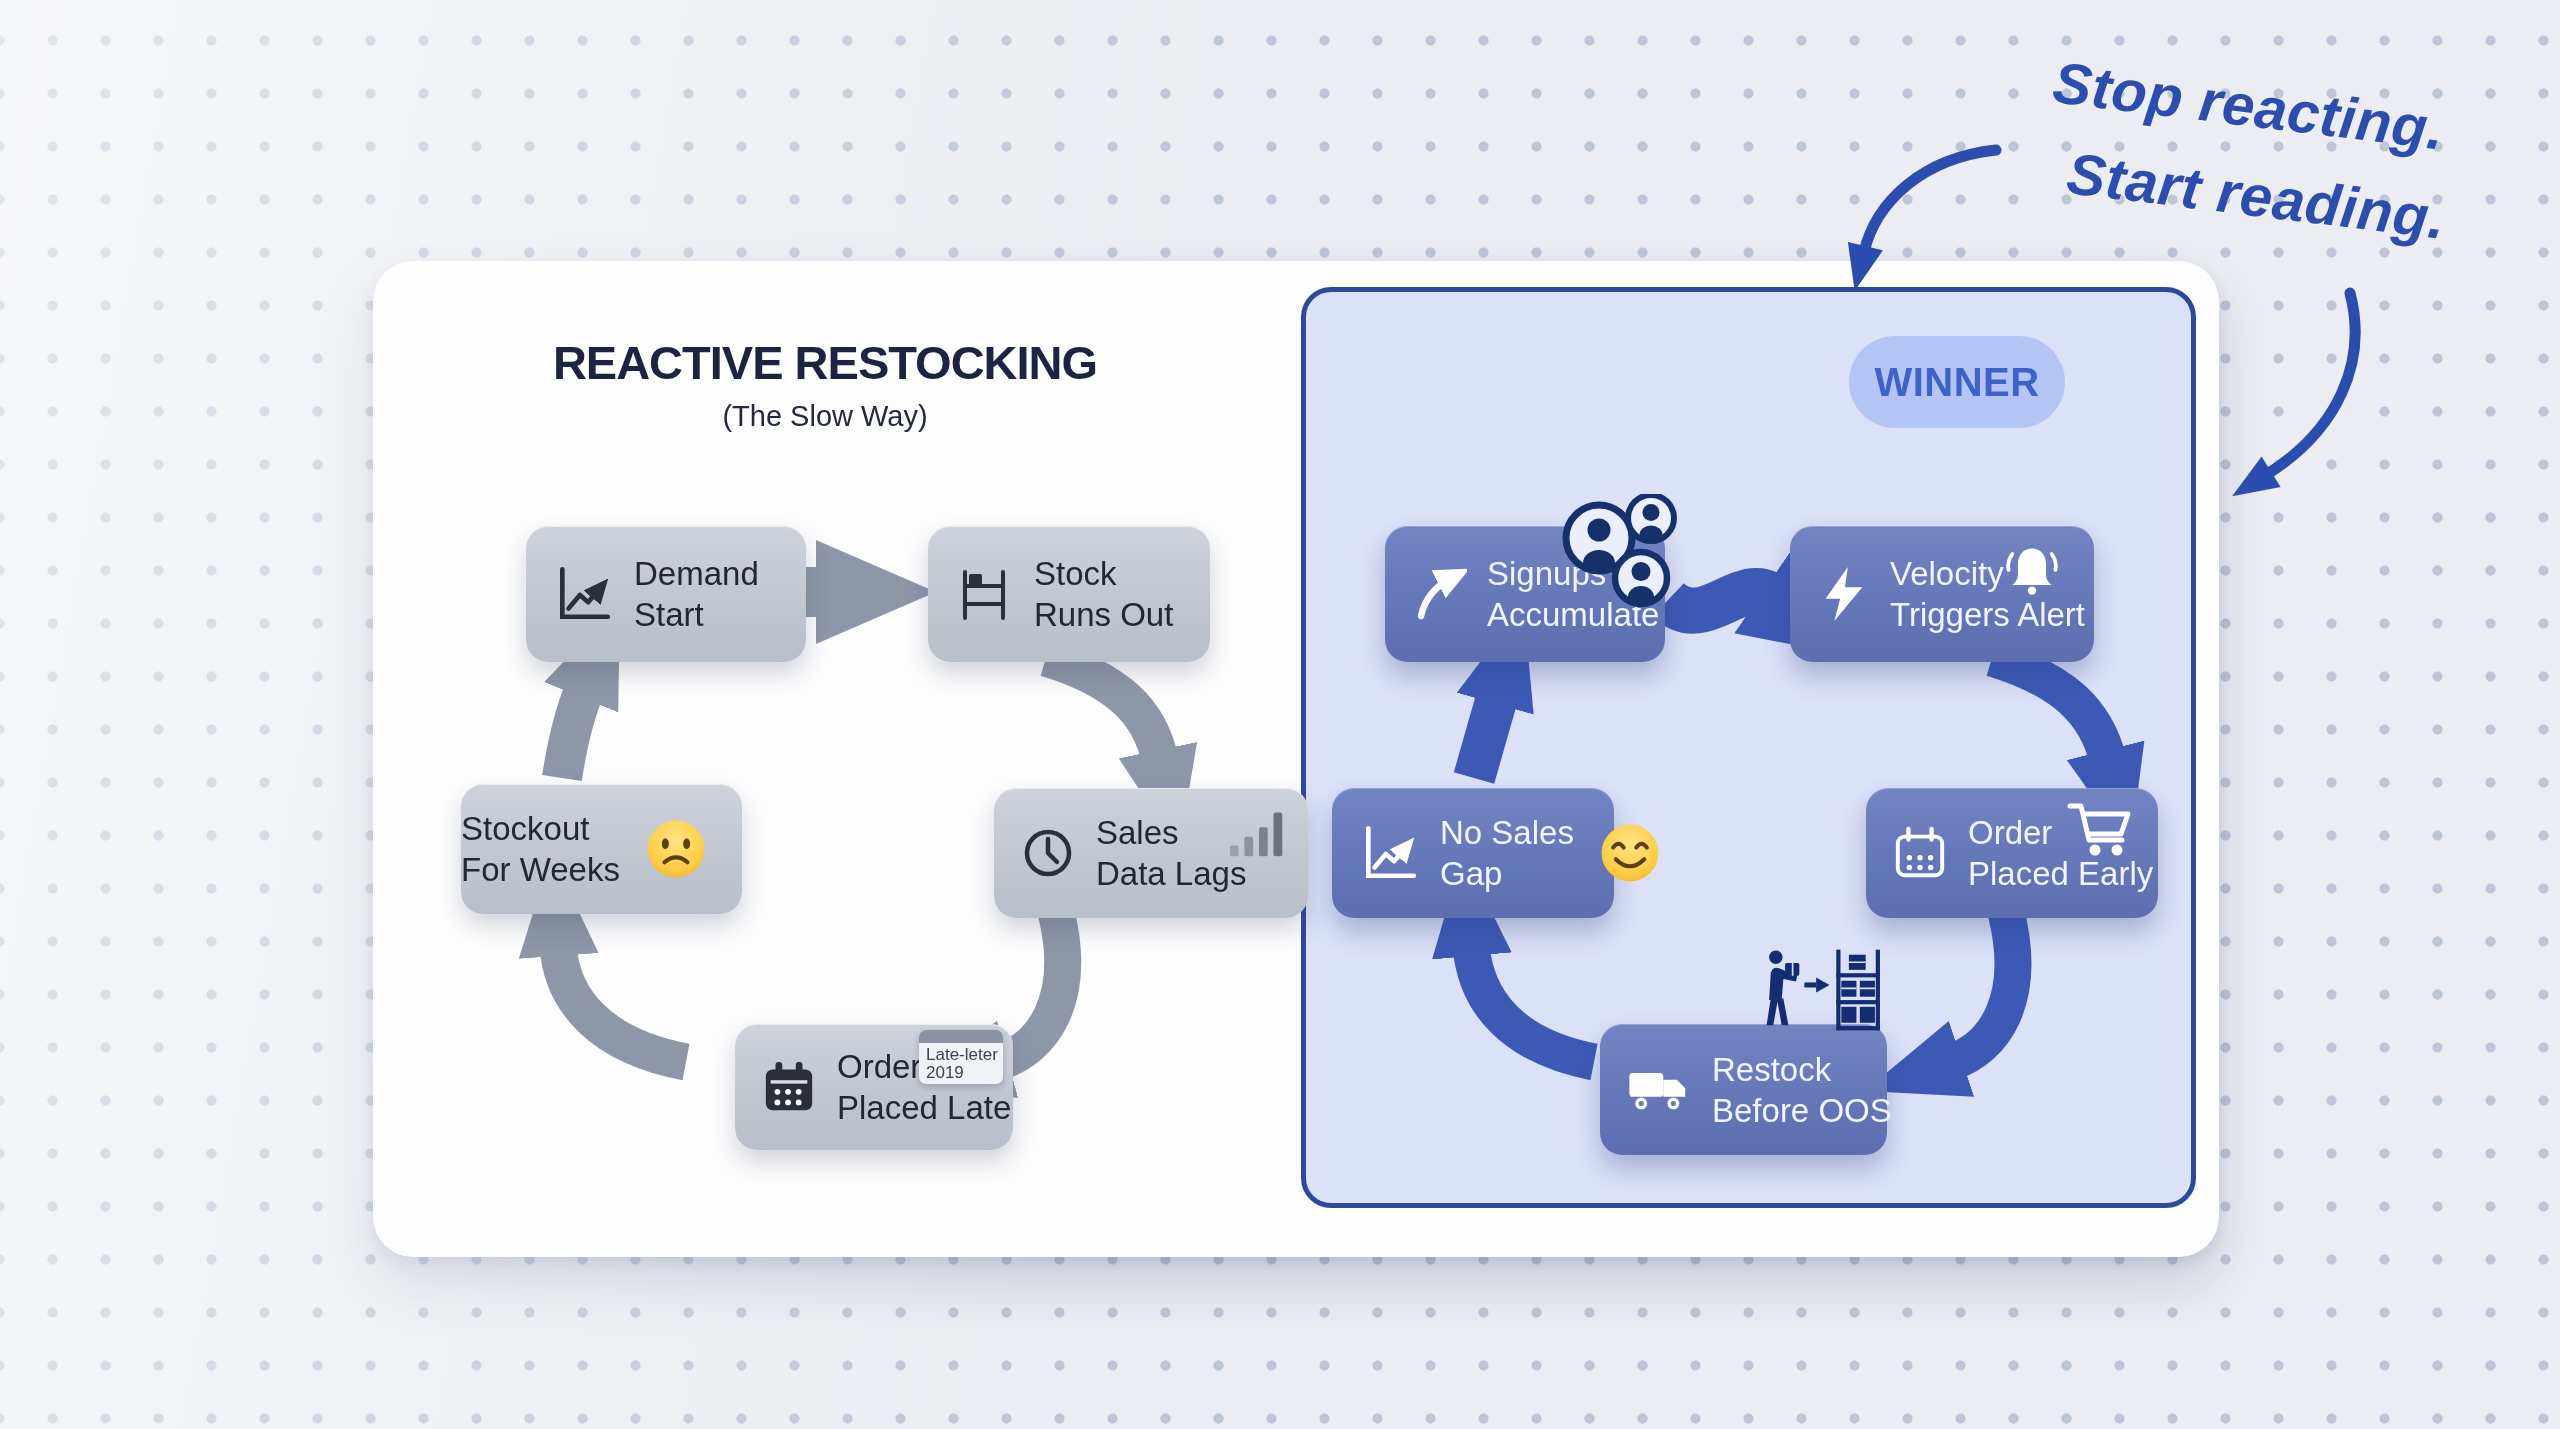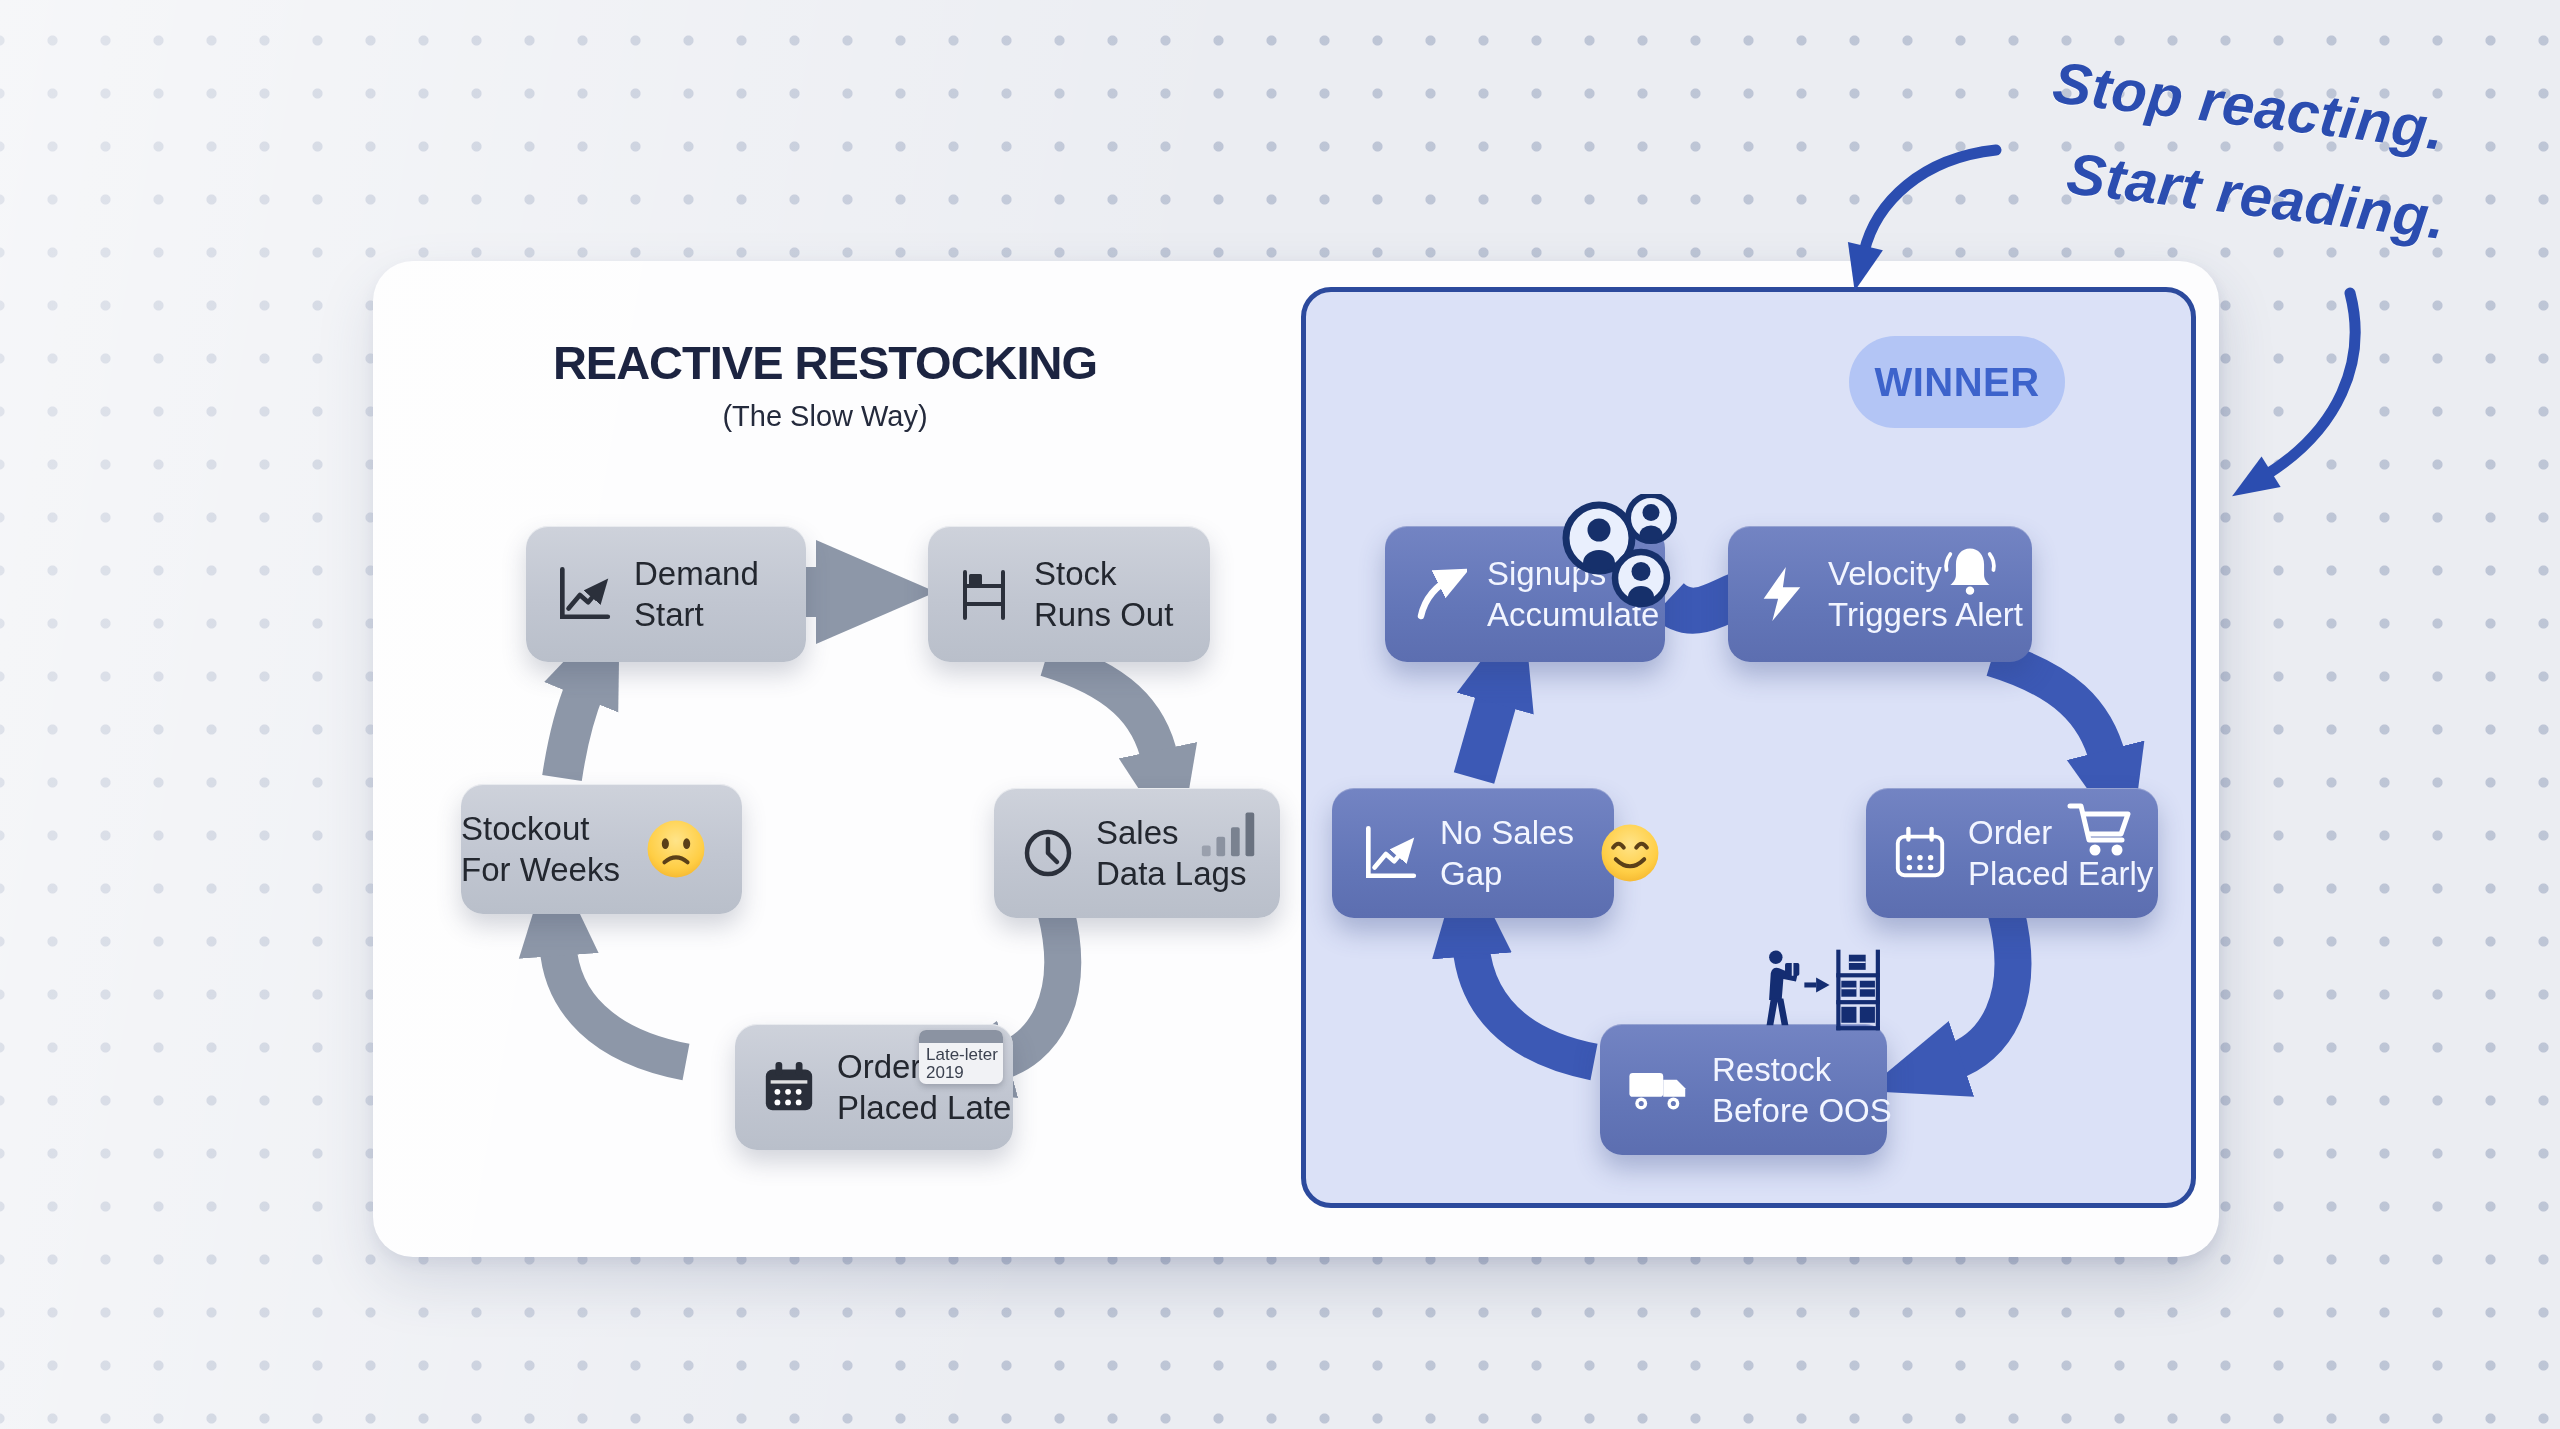--- a/index.html
+++ b/index.html
@@ -151,21 +151,21 @@
         <path d="M11,8 V54 M49,8 V54 M11,22 H49 M11,40 H49" stroke="#2b303b" stroke-width="4" fill="none" stroke-linecap="round"></path>
         <rect x="15" y="10" width="13" height="11" fill="#2b303b" rx="1.5"></rect>
       </svg>
     </span>
     <span class="nlabel">
       <span style="display:block">Stock</span>
       <span style="display:block">Runs Out</span>
     </span>
   </div>
 
-  <div class="node gray" style="left:948px;top:788px;width:286px;height:130px;">
+  <div class="node gray" style="left:948px;top:788px;width:314px;height:130px;">
     <span class="nicon">
       <svg width="56" height="56" viewBox="0 0 56 56">
         <circle cx="28" cy="28" r="21" stroke="#2b303b" stroke-width="4.5" fill="none"></circle>
         <path d="M28,28 V14 M28,28 L37,37" stroke="#2b303b" stroke-width="4.5" fill="none" stroke-linecap="round"></path>
       </svg>
     </span>
     <span class="nlabel">
       <span style="display:block">Sales</span>
       <span style="display:block">Data Lags</span>
     </span>
@@ -247,21 +247,21 @@
         <circle cx="90" cy="24" r="23" fill="#e9effd" stroke="#16306b" stroke-width="6"></circle>
         <circle cx="90" cy="18.5" r="8.5" fill="#16306b"></circle>
         <ellipse cx="90" cy="41" rx="11.5" ry="9.5" fill="#16306b" clip-path="url(#av-b)"></ellipse>
         <circle cx="80" cy="84" r="26" fill="#e9effd" stroke="#16306b" stroke-width="6.5"></circle>
         <circle cx="80" cy="77.5" r="9.5" fill="#16306b"></circle>
         <ellipse cx="80" cy="103" rx="13" ry="11" fill="#16306b" clip-path="url(#av-c)"></ellipse>
       </svg>
     </span>
   </div>
 
-  <div class="node blue" style="left:1728px;top:526px;width:304px;height:136px;">
+  <div class="node blue" style="left:1790px;top:526px;width:304px;height:136px;">
     <span class="nicon">
       <svg width="54" height="62" viewBox="0 0 56 62">
         <polygon points="33,3 10,36 25,36 19,59 48,24 30,24" fill="#ffffff"></polygon>
       </svg>
     </span>
     <span class="nlabel">
       <span style="display:block">Velocity</span>
       <span style="display:block">Triggers Alert</span>
     </span>
     <span class="corner" style="right:32px;top:14px;">

